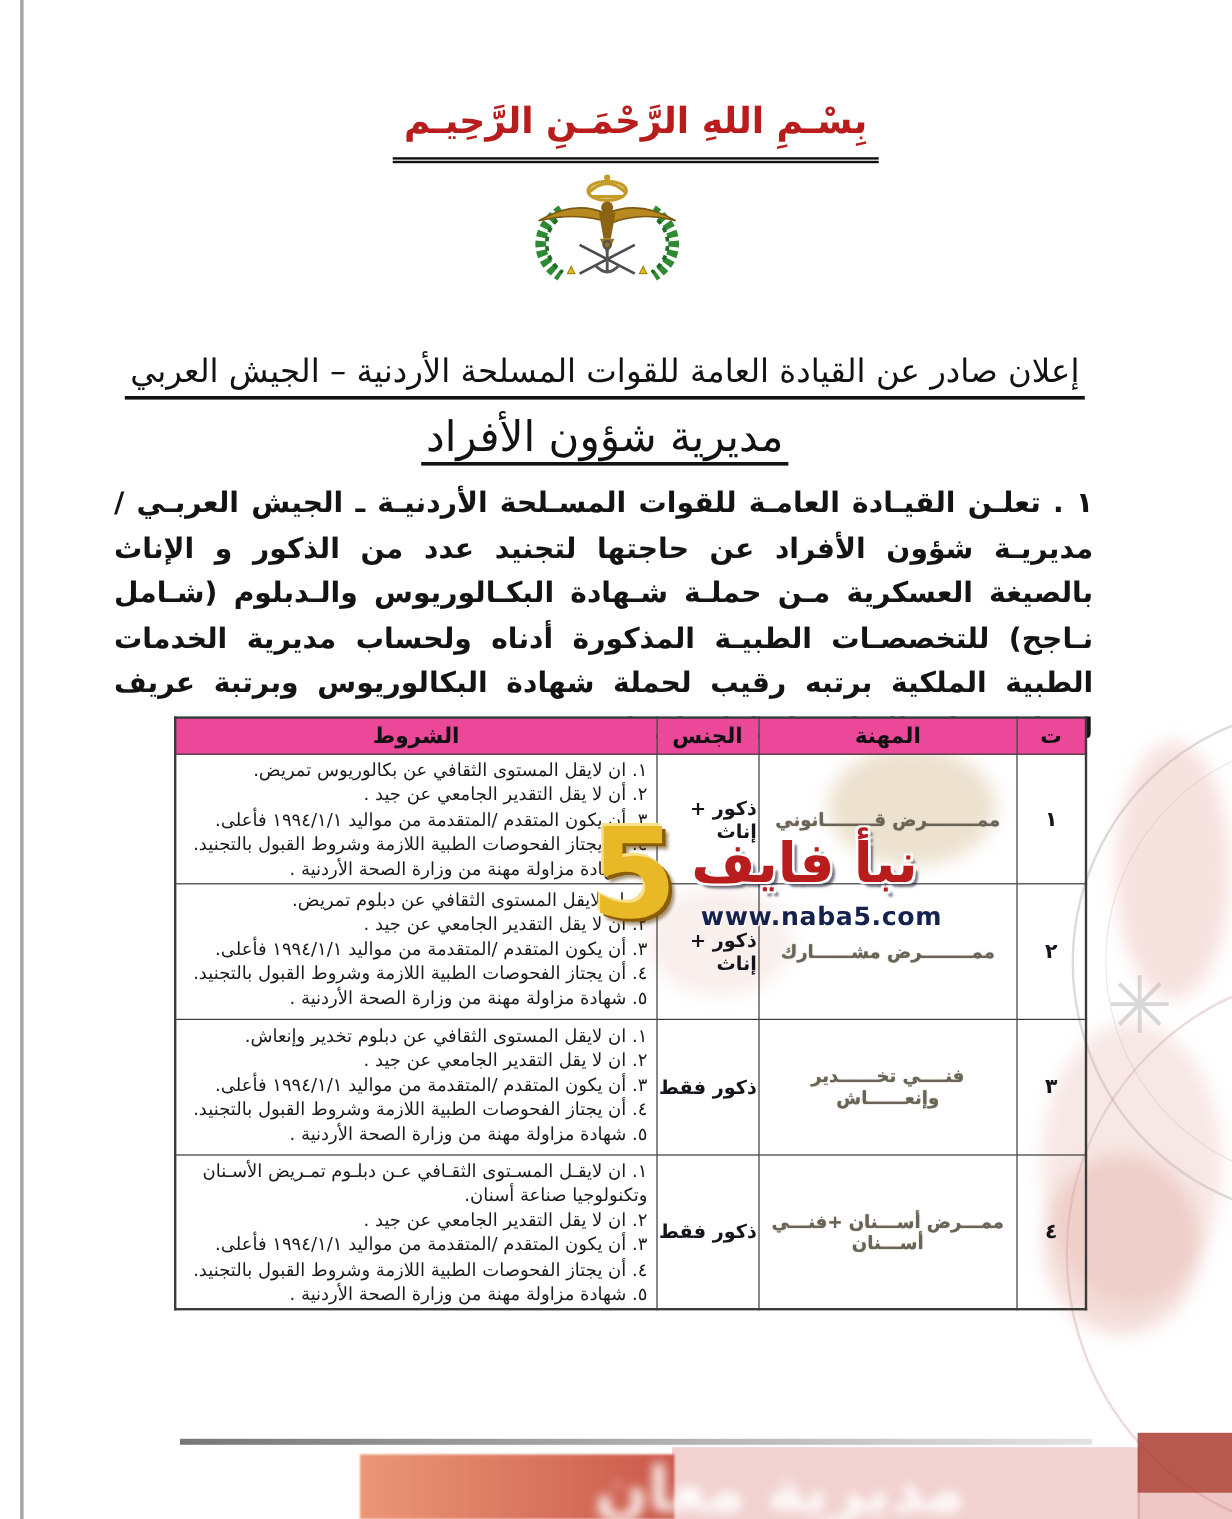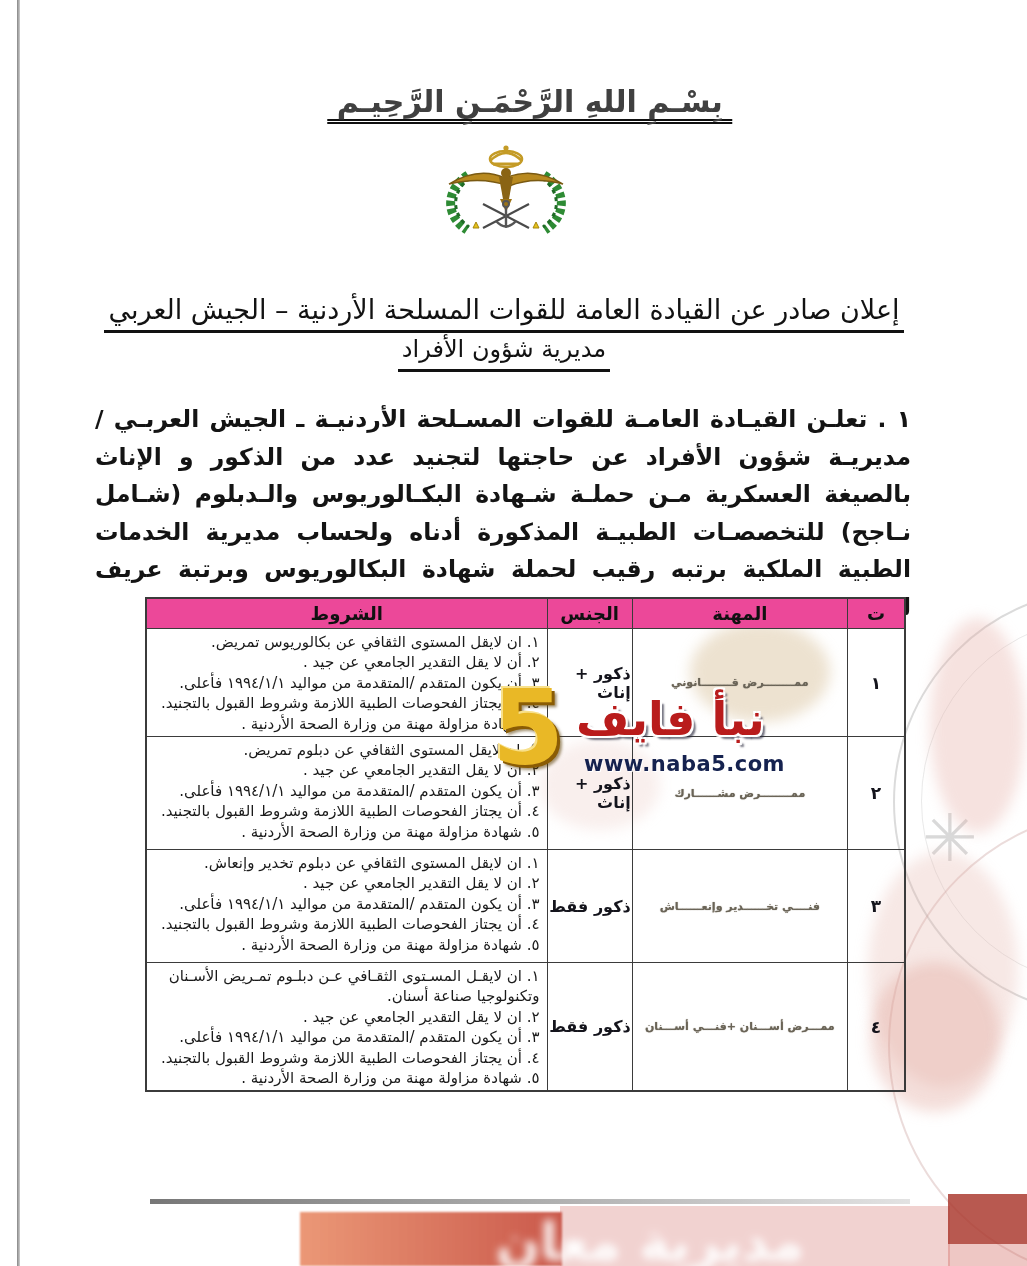--- a/index.html
+++ b/index.html
@@ -6,29 +6,29 @@
   .page{
     position:relative;width:1027px;height:1266px;margin:0 auto;
     background:#ffffff;overflow:hidden;
     font-family:"DejaVu Sans",sans-serif;color:#161616;
   }
   .left-rule{position:absolute;left:17px;top:0;width:3px;height:1266px;
     background:linear-gradient(to right,#858585,#cfcfcf);}
   
   .bismillah{
     position:absolute;top:84px;left:50%;transform:translateX(-46%);
-    font-size:30px;font-weight:bold;color:#404040;direction:rtl;
-    border-bottom:5px double #101010;padding:0 10px 0;white-space:nowrap;
+    font-size:30px;font-weight:bold;color:#b91c1c;direction:rtl;
+    border-bottom:5px double #101010;padding:0 10px 12px;white-space:nowrap;
     letter-spacing:1px;
   }
   .emblem{position:absolute;top:144px;left:437px;width:138px;height:94px;}
   .title-block{position:absolute;top:294px;left:0;width:1008px;text-align:center;direction:rtl;}
   .title-line{display:inline-block;font-size:27px;font-weight:normal;color:#121212;
     border-bottom:3px solid #121212;padding:0 4px 4px;line-height:32px;}
-  .title-line2{margin-top:0;font-size:24px;}
+  .title-line2{margin-top:16px;font-size:35px;}
   
   .para{
     position:absolute;top:401px;left:95px;width:816px;direction:rtl;
     text-align:justify;text-align-last:right;
     font-size:23.5px;font-weight:bold;line-height:37.5px;color:#141414;
   }
   
   table.jobs{
     position:absolute;top:597px;left:145px;width:761px;
     border-collapse:collapse;direction:rtl;z-index:2;table-layout:fixed;
@@ -36,21 +36,21 @@
   table.jobs,table.jobs td,table.jobs th{border:1.6px solid #3b3b3b;}
   table.jobs{border-width:2px;}
   th.h-num{width:56px;} th.h-prof{width:214px;margin-left:42px;} th.h-gender{width:84px;} th.h-cond{width:399px;}
   table.jobs thead th{
     background:#ec4899;height:29px;font-size:18px;font-weight:bold;color:#111;
     text-align:center;padding:0;
   }
   td.cell-cond{vertical-align:top;padding:3px 7px 2px 3px;background:transparent;}
   .cond-line{font-size:15px;font-weight:normal;line-height:20.4px;color:#1a1a1a;
     text-align:right;direction:rtl;}
-  td.cell-prof{text-align:center;font-size:11px;font-weight:bold;color:#6a6457;
+  td.cell-prof{text-align:center;font-size:15px;font-weight:bold;color:#6a6457;
     text-shadow:0 0 1px #8c8678;padding:0 2px;}
   td.cell-gender{font-size:16px;font-weight:bold;color:#14141c;}
   td.cell-num{text-align:center;font-size:17px;font-weight:bold;color:#14141c;}
   tr.rh1{height:102px;} tr.rh2{height:113px;} tr.rh3{height:113px;} tr.rh4{height:128px;}
   
   .naba{position:absolute;top:690px;left:492px;width:290px;height:110px;z-index:6;}
   .naba-five{
     position:absolute;left:0;top:-14px;font-size:104px;font-weight:bold;line-height:104px;
     color:#e9b826;
     text-shadow:-2px -2px 0 #f8e08a,3px 3px 0 #8a5c05,5px 5px 3px rgba(90,60,0,.55);

